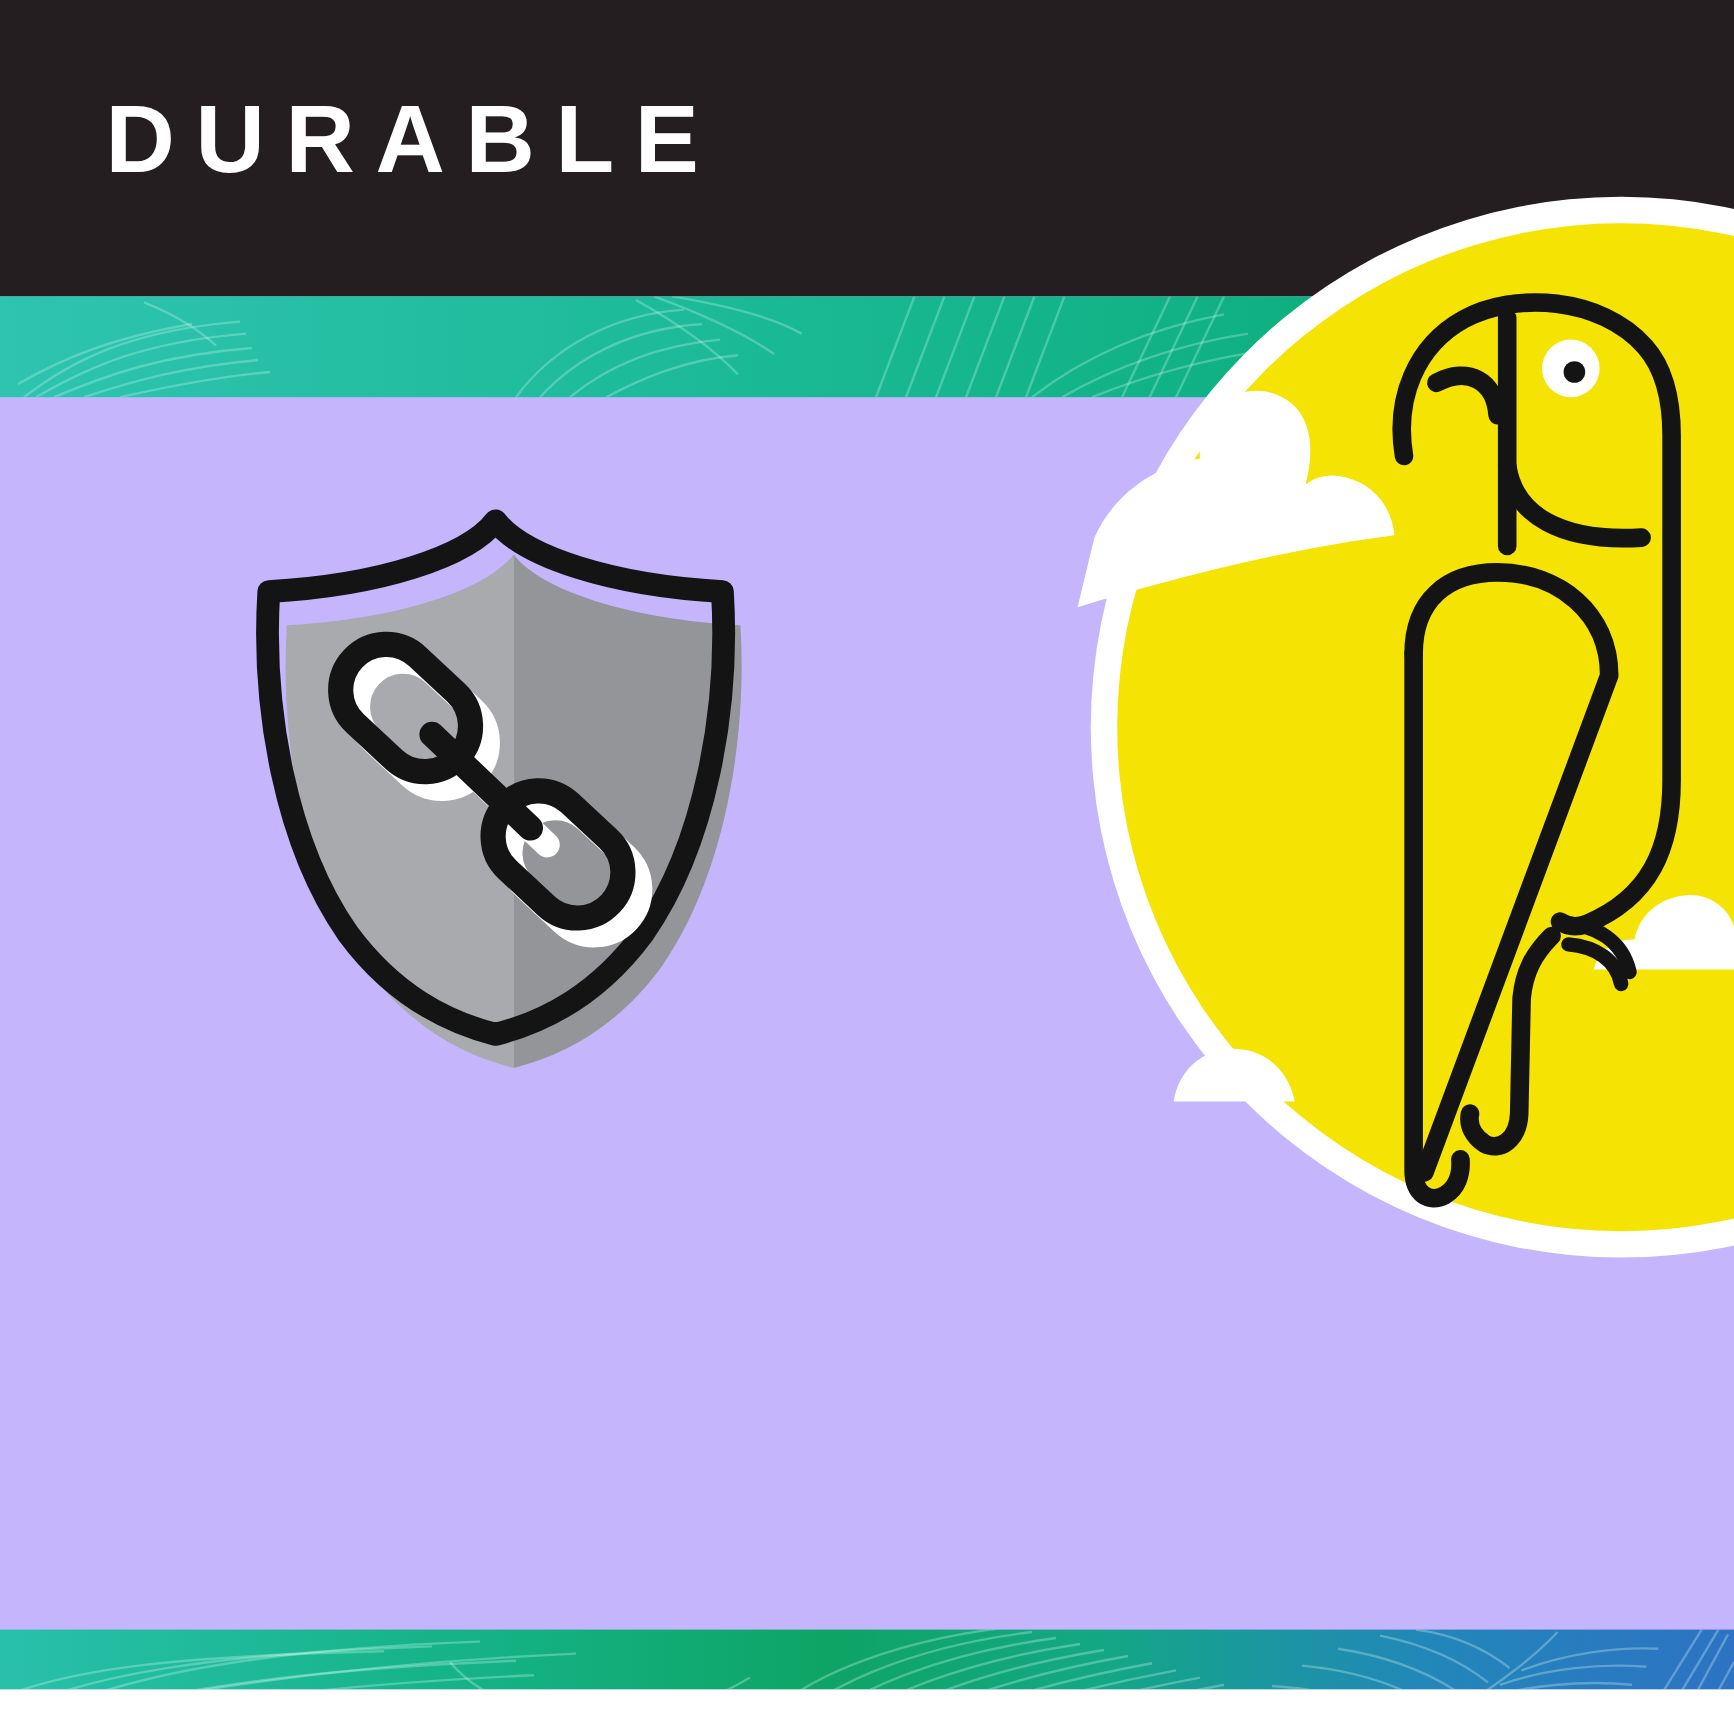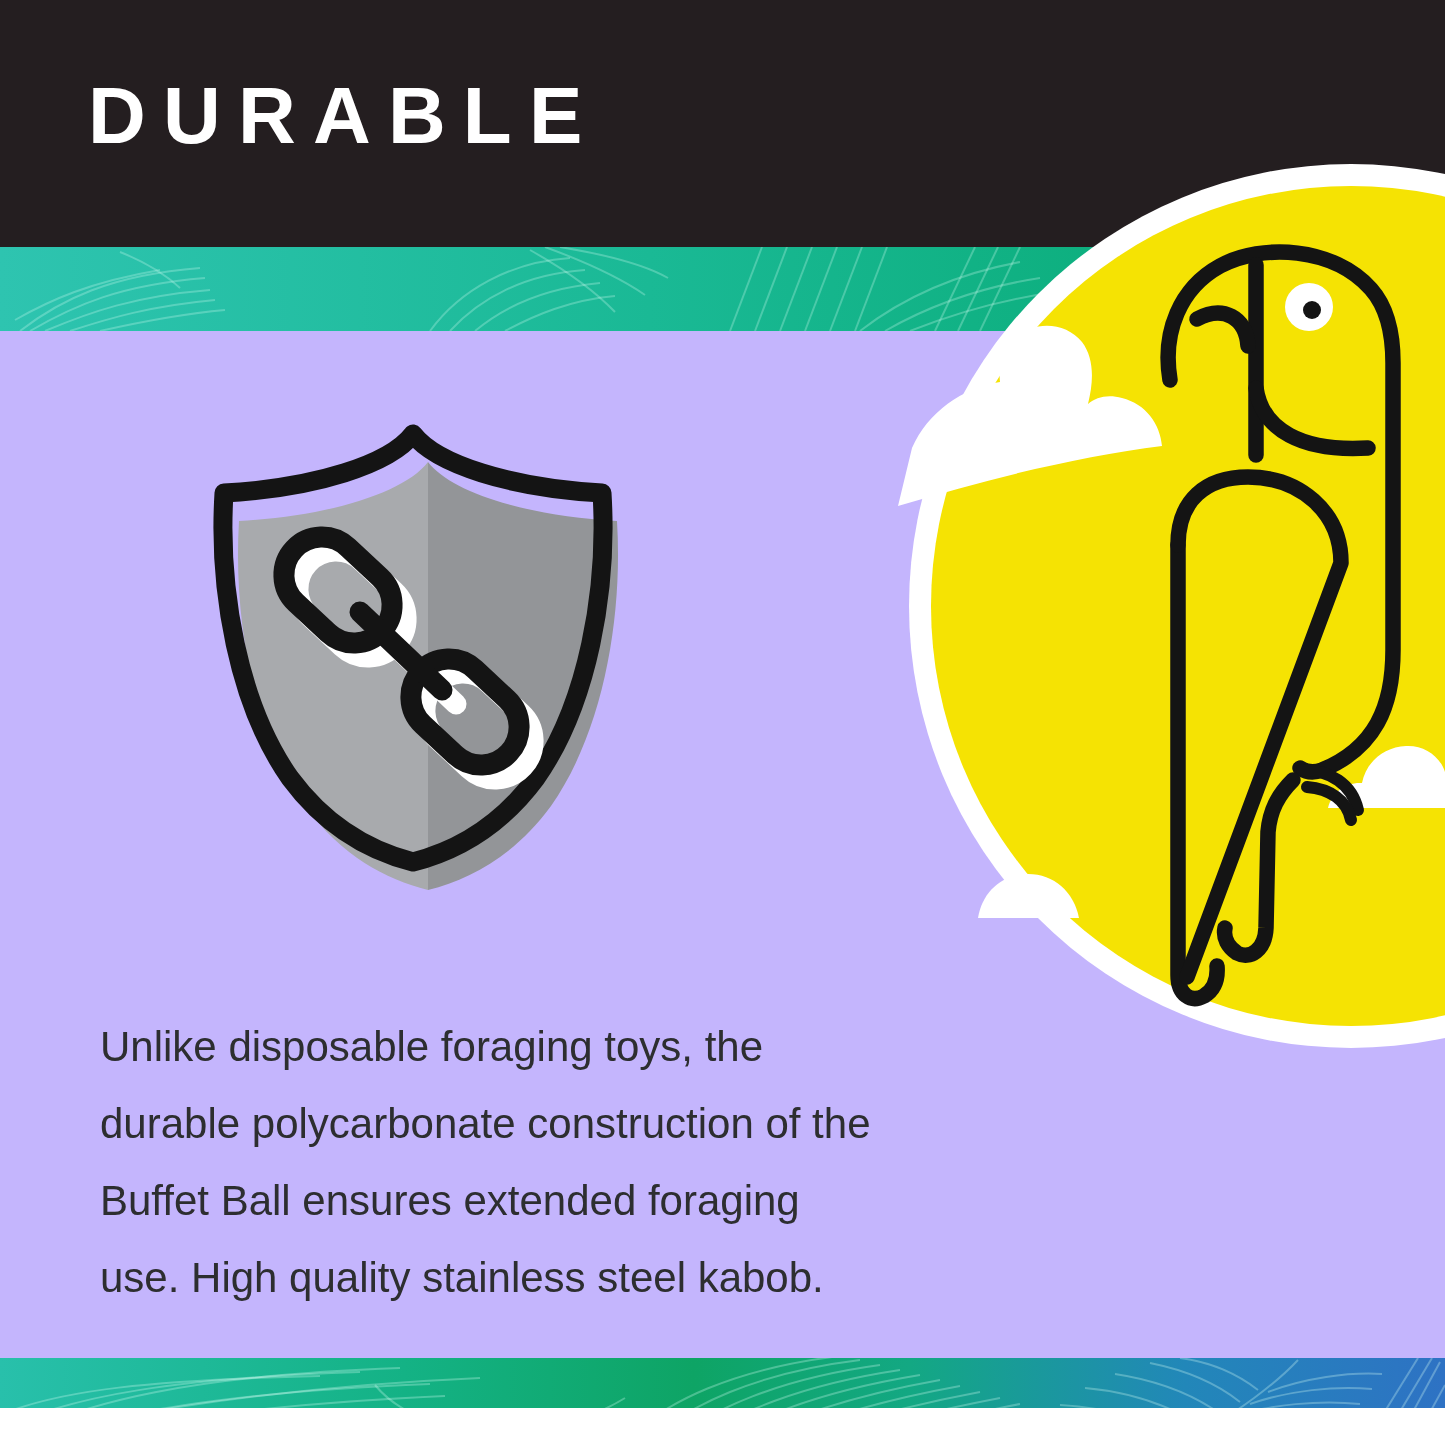--- a/index.html
+++ b/index.html
@@ -41,26 +41,20 @@
 
 <div class="canvas">
 
   <div class="header-band">
     <h1 class="page-title">DURABLE</h1>
   </div>
 
   <div class="stripe stripe-top"></div>
   <div class="stripe stripe-bottom"></div>
 
-  <div class="body-text">
-    <p>Unlike disposable foraging toys, the</p>
-    <p>durable polycarbonate construction of the</p>
-    <p>Buffet Ball ensures extended foraging</p>
-    <p>use. High quality stainless steel kabob.</p>
-  </div>
 
   <svg class="art" viewBox="0 0 1445 1445">
     <defs>
       <clipPath id="clipTop">
           <rect x="0" y="247" width="1445" height="84"></rect>
         </clipPath>
       <clipPath id="clipBottom">
           <rect x="0" y="1358" width="1445" height="87"></rect>
         </clipPath>
       <linearGradient id="shieldSplit" x1="0" y1="0" x2="1" y2="0">

